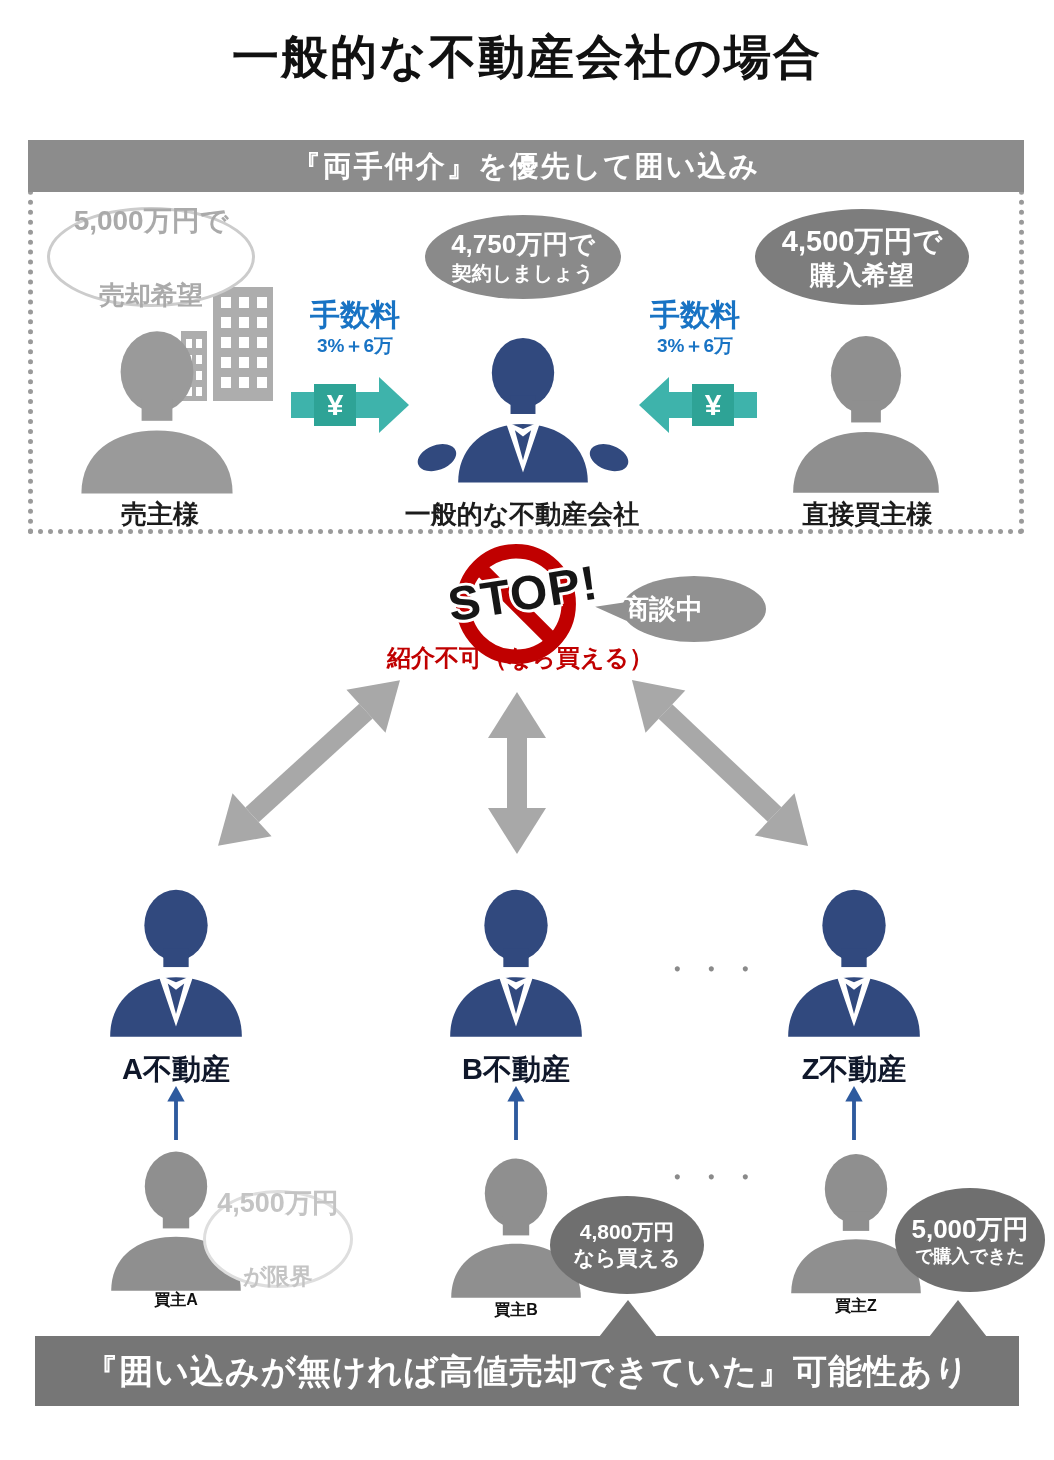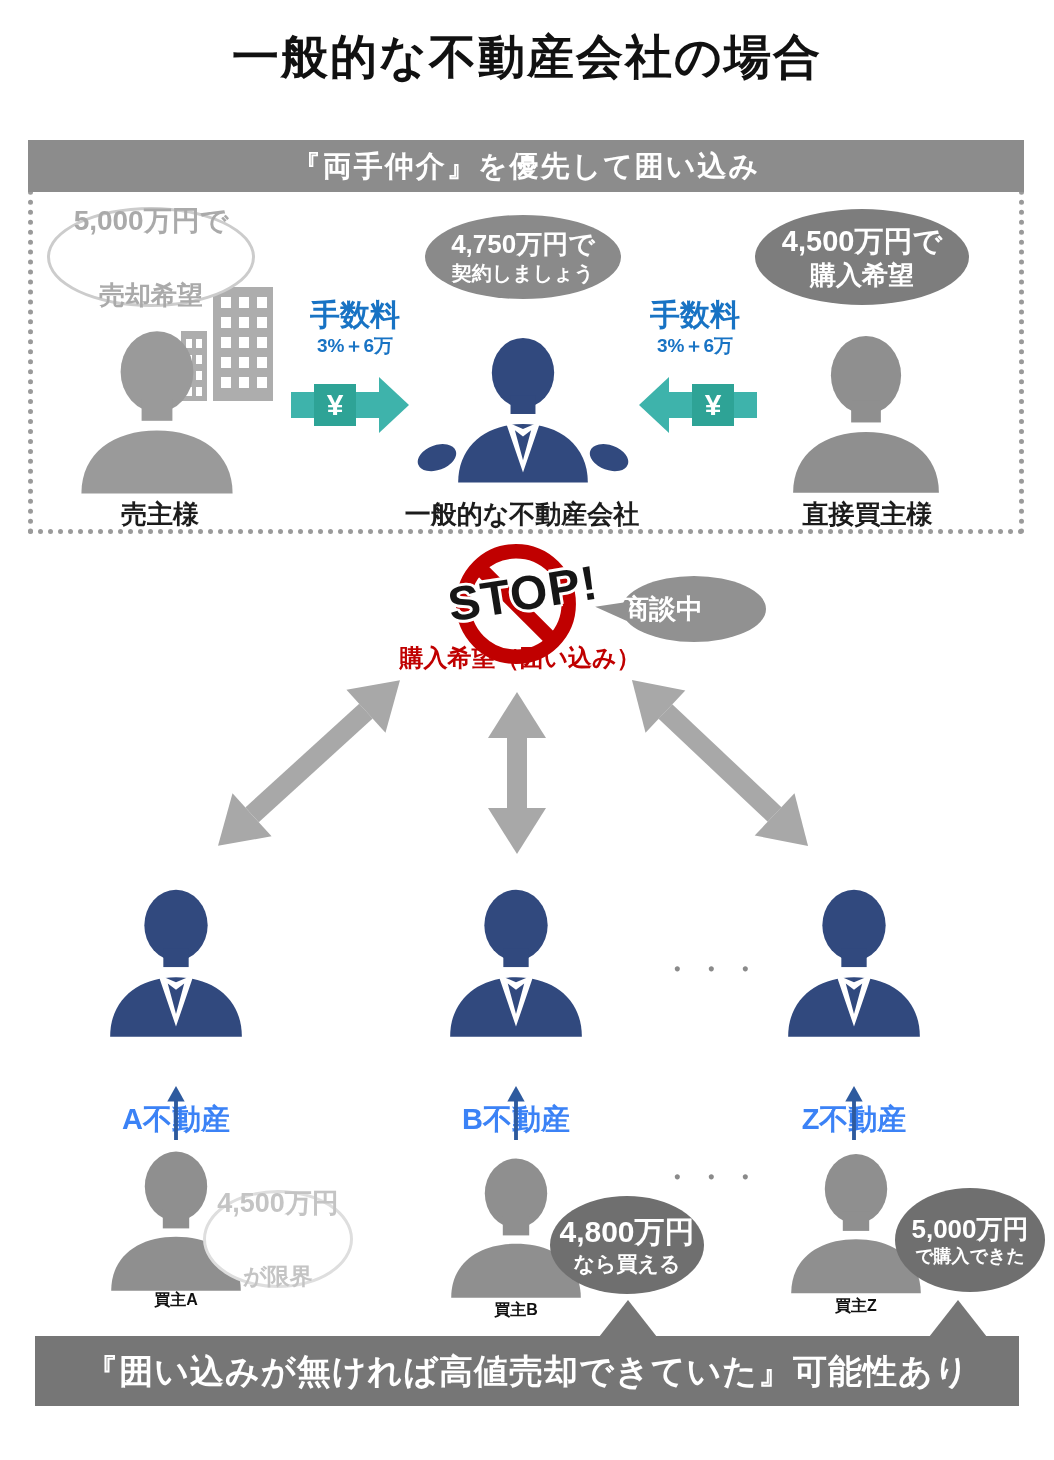--- a/index.html
+++ b/index.html
@@ -75,22 +75,22 @@
   .status-tail { position:absolute; left:-27px; top:23px; width:0; height:0; border-style:solid;
     border-width:10px 34px 10px 0; border-color:transparent #919191 transparent transparent;
     transform:rotate(8deg); }
 
   .link-arrows { position:absolute; left:0; top:658px; width:1054px; height:225px; }
 
   
   .company-a-icon { left:100px; top:886px; width:152px; height:152px; }
   .company-b-icon { left:440px; top:886px; width:152px; height:152px; }
   .company-z-icon { left:778px; top:886px; width:152px; height:152px; }
-  .company-label { position:absolute; top:1100px; width:200px; text-align:center;
-    font-size:29px; font-weight:bold; color:#3b82f6; }
+  .company-label { position:absolute; top:1050px; width:200px; text-align:center;
+    font-size:29px; font-weight:bold; color:#0f172a; }
   .company-a-label { left:76px; } .company-b-label { left:416px; } .company-z-label { left:754px; }
   .dots { position:absolute; width:130px; text-align:center; color:#8a8a8a;
     font-size:26px; font-weight:bold; letter-spacing:8px; white-space:nowrap; }
   .companies-dots { left:650px; top:952px; }
   .buyers-dots { left:650px; top:1160px; }
 
   .up-arrow { position:absolute; width:26px; height:54px; top:1086px; }
   .up-arrow-a { left:163px; } .up-arrow-b { left:503px; } .up-arrow-z { left:841px; }
 
   
@@ -99,21 +99,21 @@
   .buyer-z-icon { left:784px; top:1150px; width:144px; height:145px; }
   .buyer-label { position:absolute; width:200px; text-align:center; font-size:16px;
     font-weight:bold; color:#111; }
   .buyer-a-label { left:76px;  top:1290px; }
   .buyer-b-label { left:416px; top:1300px; }
   .buyer-z-label { left:756px; top:1296px; }
 
   .buyer-a-bubble { left:203px; top:1190px; width:150px; height:98px; border-color:#dedede; color:#c4c4c4; }
   .buyer-a-bubble .l1 { font-size:27px; } .buyer-a-bubble .l2 { font-size:23px; }
   .buyer-b-bubble { left:550px; top:1196px; width:154px; height:98px; background:#6f6f6f; }
-  .buyer-b-bubble .l1 { font-size:30px; } .buyer-b-bubble .l2 { font-size:21px; }
+  .buyer-b-bubble .l1 { font-size:21px; } .buyer-b-bubble .l2 { font-size:21px; }
   .buyer-z-bubble { left:895px; top:1188px; width:150px; height:104px; background:#6f6f6f; }
   .buyer-z-bubble .l1 { font-size:26px; } .buyer-z-bubble .l2 { font-size:18px; }
 
   
   .banner { position:absolute; left:35px; top:1336px; width:984px; height:70px; background:#767676;
     color:#fff; font-size:34px; font-weight:bold; text-align:center; line-height:70px;
     letter-spacing:1px; white-space:nowrap; }
   .banner-pointer { position:absolute; top:-36px; width:0; height:0;
     border-left:29px solid transparent; border-right:29px solid transparent;
     border-bottom:37px solid #767676; }
@@ -219,21 +219,21 @@
       </g>
     </svg>
     <div class="person-label dbuyer-label">直接買主様</div>
   </div>
 
   <svg class="icon stop-sign" viewBox="0 0 120 120">
     <circle cx="60" cy="60" r="51" fill="none" stroke="#c00000" stroke-width="14"></circle>
     <line x1="24" y1="24" x2="96" y2="96" stroke="#c00000" stroke-width="14"></line>
   </svg>
   <div class="stop-text">STOP!</div>
-  <div class="stop-caption">購入希望（囲い込み）</div>
+  <div class="stop-caption">紹介不可（なら買える）</div>
   <div class="status-bubble">
     <div class="status-tail"></div>
     <span>商談中</span>
   </div>
 
   <svg class="link-arrows" viewBox="0 0 1054 225">
     <g fill="#a8a8a8">
       <g transform="translate(309,105) rotate(137.7)">
         <rect x="-77" y="-10" width="154" height="20"></rect>
         <polygon points="-123,0 -77,-29 -77,29"></polygon>

